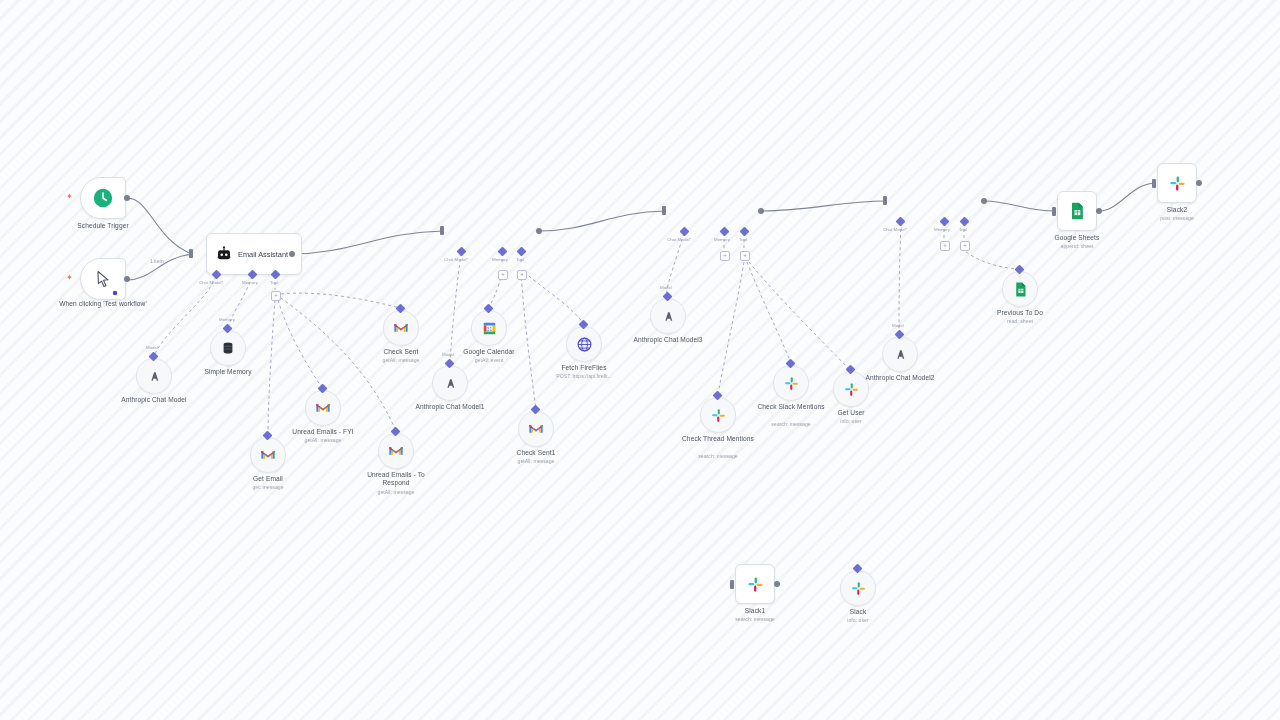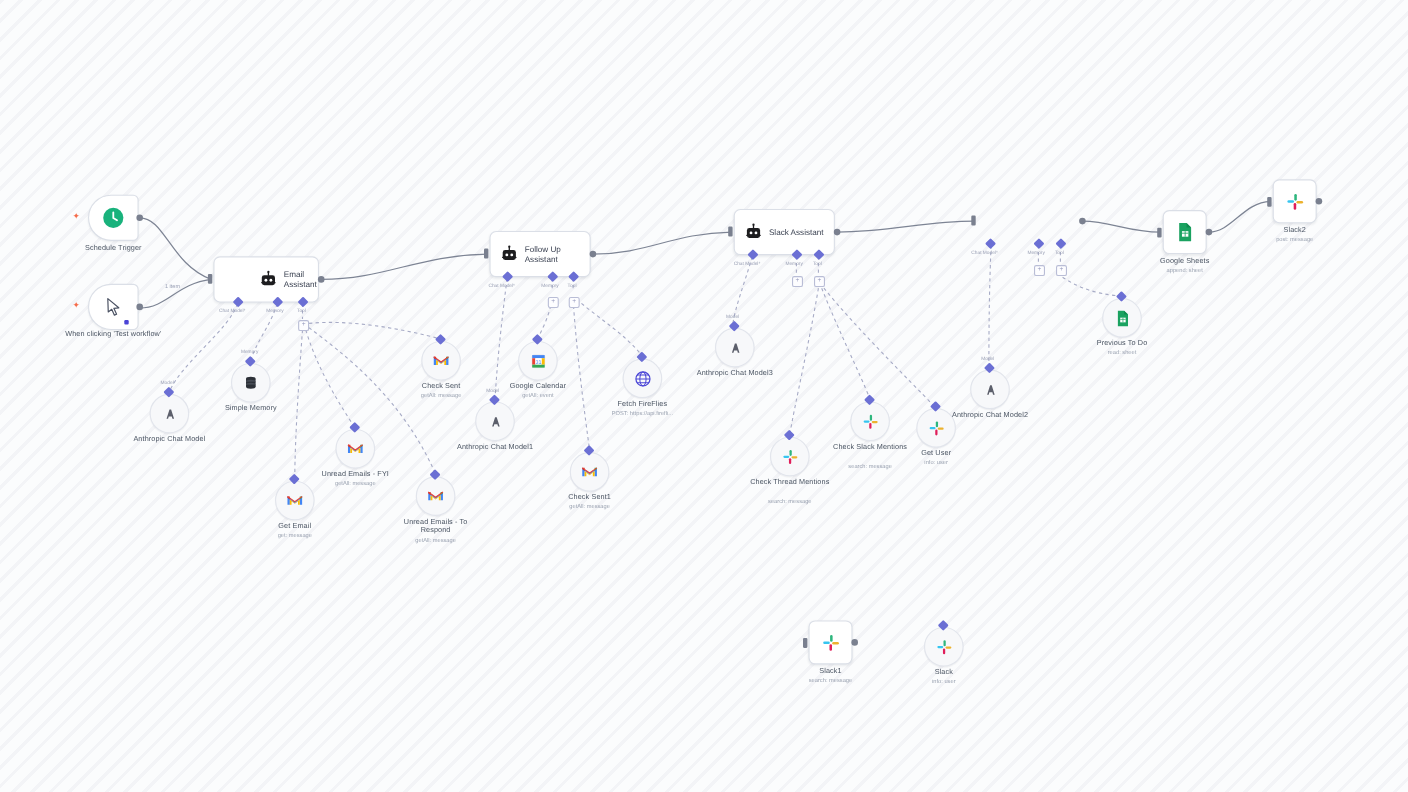--- a/index.html
+++ b/index.html
@@ -140,21 +140,21 @@
       </svg>
     </span>
     <span class="corner-chip" style="left:32px;top:32px;"></span>
   </div>
   <div class="sparkle" style="left:66px;top:274px;">✦</div>
   <div class="dot" style="left:124px;top:276px;"></div>
   <div class="nlabel" style="left:58px;top:300px;width:90px;">When clicking 'Test workflow'</div>
 
   <div class="conlabel" style="left:150px;top:258px;font-size:5px;">1 item</div>
 
-  <div class="rnode" style="left:194px;top:233px;width:96px;height:42px;padding-left:32px;">
+  <div class="rnode" style="left:206px;top:233px;width:96px;height:42px;">
     <span class="ico" style="padding-left:8px;">
       <svg width="18" height="18" viewBox="0 0 24 24">
         <rect x="4" y="7" width="16" height="12" rx="3" fill="#1d1d1f"></rect>
         <circle cx="9" cy="13" r="1.7" fill="#fff"></circle>
           <circle cx="15" cy="13" r="1.7" fill="#fff"></circle>
         <path d="M12 3.5v3.5M6 16h-2M20 16h-2" stroke="#1d1d1f" stroke-width="1.6" stroke-linecap="round"></path>
         <circle cx="12" cy="3" r="1.4" fill="#1d1d1f"></circle>
       </svg>
     </span>
     <span class="ttl">Email Assistant</span>
@@ -162,55 +162,31 @@
   <div class="inport" style="left:189px;top:249px;"></div>
   <div class="dot" style="left:289px;top:251px;"></div>
   <div class="diamond" style="left:213px;top:271px;"></div>
   <div class="diamond" style="left:249px;top:271px;"></div>
   <div class="diamond" style="left:272px;top:271px;"></div>
   <div class="conlabel" style="left:199px;top:280px;">Chat Model*</div>
   <div class="conlabel" style="left:242px;top:280px;">Memory</div>
   <div class="conlabel" style="left:270px;top:280px;">Tool</div>
   <div class="plusbtn" style="left:271px;top:291px;">+</div>
 
-  <div class="rnode" style="left:445px;top:210px;width:92px;height:42px;">
-    <span class="ico" style="padding-left:8px;">
-      <svg width="18" height="18" viewBox="0 0 24 24">
-        <rect x="4" y="7" width="16" height="12" rx="3" fill="#1d1d1f"></rect>
-        <circle cx="9" cy="13" r="1.7" fill="#fff"></circle>
-          <circle cx="15" cy="13" r="1.7" fill="#fff"></circle>
-        <path d="M12 3.5v3.5M6 16h-2M20 16h-2" stroke="#1d1d1f" stroke-width="1.6" stroke-linecap="round"></path>
-        <circle cx="12" cy="3" r="1.4" fill="#1d1d1f"></circle>
-      </svg>
-    </span>
-    <span class="ttl">Follow Up Assistant</span>
-  </div>
   <div class="inport" style="left:440px;top:226px;"></div>
   <div class="dot" style="left:536px;top:228px;"></div>
   <div class="diamond" style="left:458px;top:248px;"></div>
   <div class="diamond" style="left:499px;top:248px;"></div>
   <div class="diamond" style="left:518px;top:248px;"></div>
   <div class="conlabel" style="left:444px;top:257px;">Chat Model*</div>
   <div class="conlabel" style="left:492px;top:257px;">Memory</div>
   <div class="conlabel" style="left:516px;top:257px;">Tool</div>
   <div class="plusbtn" style="left:498px;top:270px;">+</div>
   <div class="plusbtn" style="left:517px;top:270px;">+</div>
 
-  <div class="rnode" style="left:667px;top:190px;width:92px;height:42px;">
-    <span class="ico" style="padding-left:8px;">
-      <svg width="18" height="18" viewBox="0 0 24 24">
-        <rect x="4" y="7" width="16" height="12" rx="3" fill="#1d1d1f"></rect>
-        <circle cx="9" cy="13" r="1.7" fill="#fff"></circle>
-          <circle cx="15" cy="13" r="1.7" fill="#fff"></circle>
-        <path d="M12 3.5v3.5M6 16h-2M20 16h-2" stroke="#1d1d1f" stroke-width="1.6" stroke-linecap="round"></path>
-        <circle cx="12" cy="3" r="1.4" fill="#1d1d1f"></circle>
-      </svg>
-    </span>
-    <span class="ttl">Slack Assistant</span>
-  </div>
   <div class="inport" style="left:662px;top:206px;"></div>
   <div class="dot" style="left:758px;top:208px;"></div>
   <div class="diamond" style="left:681px;top:228px;"></div>
   <div class="diamond" style="left:721px;top:228px;"></div>
   <div class="diamond" style="left:741px;top:228px;"></div>
   <div class="conlabel" style="left:667px;top:237px;">Chat Model*</div>
   <div class="conlabel" style="left:714px;top:237px;">Memory</div>
   <div class="conlabel" style="left:739px;top:237px;">Tool</div>
   <div class="plusbtn" style="left:720px;top:251px;">+</div>
   <div class="plusbtn" style="left:740px;top:251px;">+</div>

